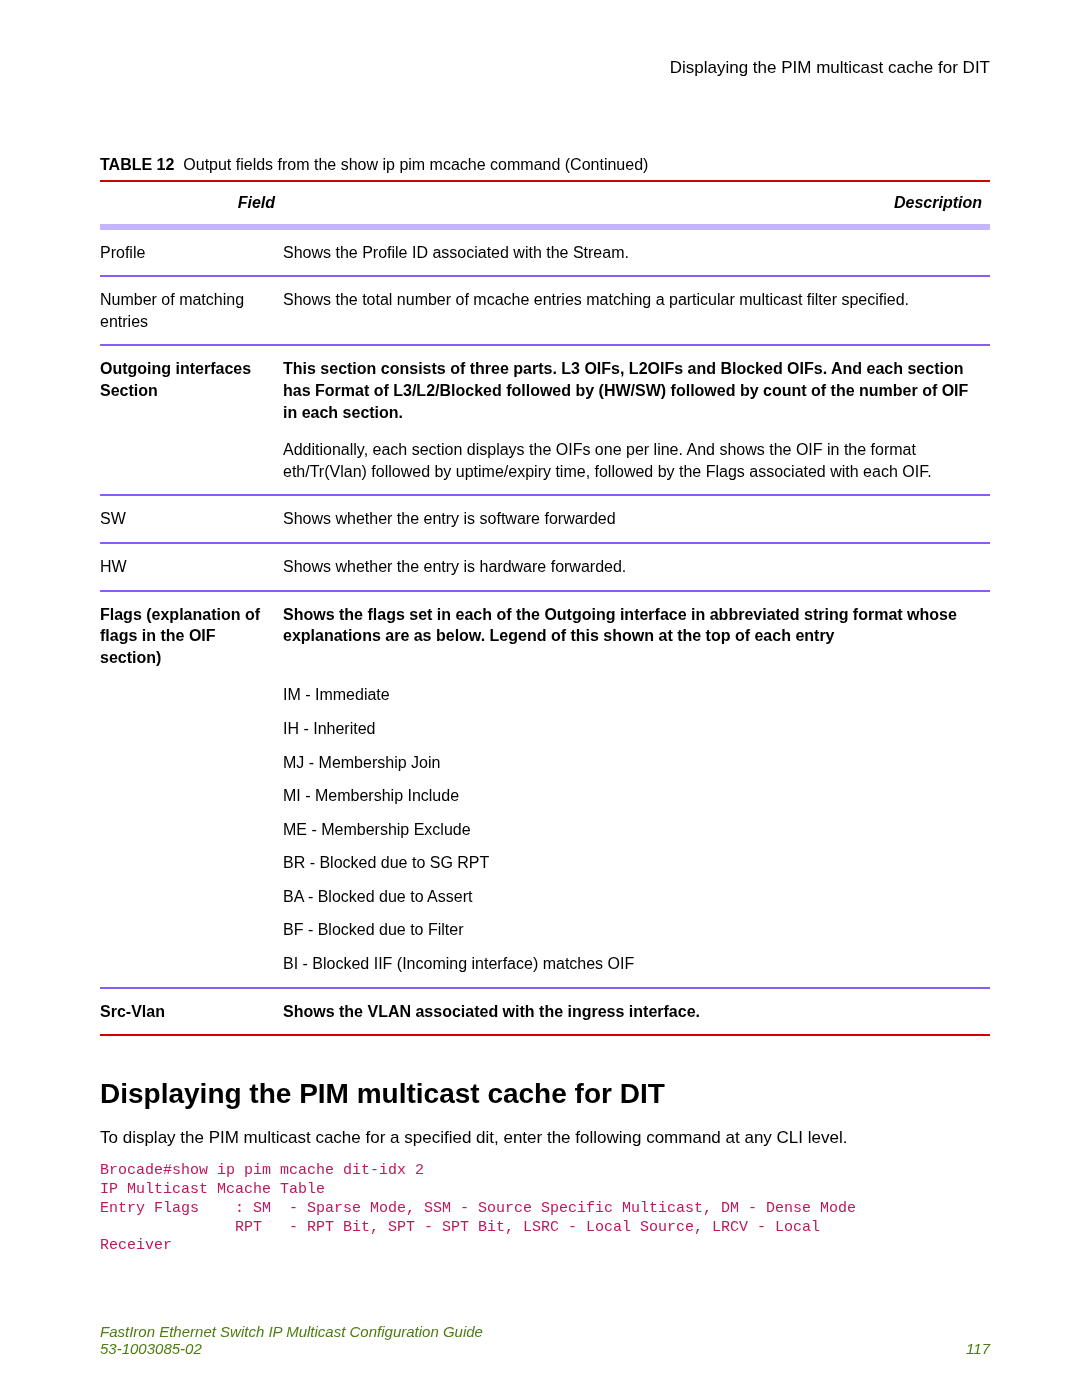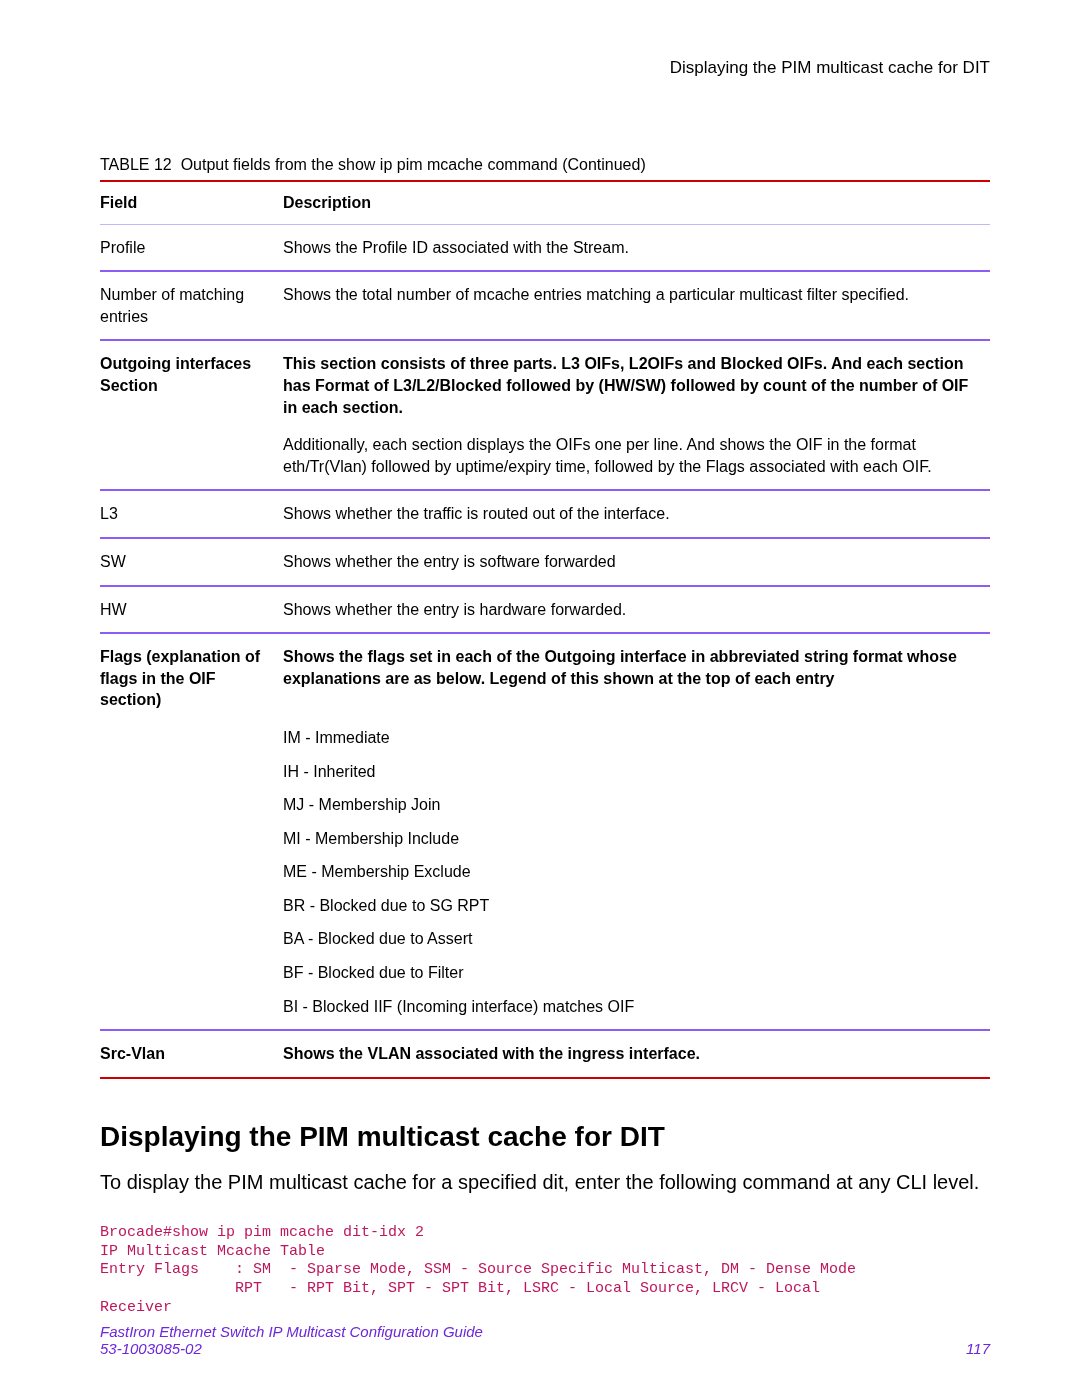--- a/index.html
+++ b/index.html
@@ -19,78 +19,79 @@
   .running-head {
     text-align: right;
     font-size: 17px;
     color: #000;
     margin-bottom: 78px;
   }
   .table-caption {
     font-size: 16px;
     margin-bottom: 6px;
   }
-  .table-caption .lbl { font-weight: normal; }
+  .table-caption .lbl { font-weight: bold; }
   .red-rule {
     border: none;
     border-top: 2px solid #cc0000;
     margin: 0;
   }
   table.doc-table {
     width: 100%;
     border-collapse: collapse;
     font-size: 16px;
     line-height: 1.35;
   }
   table.doc-table th {
-    text-align: left;
+    text-align: right;
     font-weight: bold;
     padding: 10px 8px 10px 0;
-    border-bottom: 1px solid #c4b5fd;
+    border-bottom: 6px solid #c4b5fd;
     vertical-align: top;
+    font-style: italic;
   }
   table.doc-table td {
     padding: 12px 8px 12px 0;
     border-bottom: 2px solid #8b5cf6;
     vertical-align: top;
   }
   table.doc-table td.field { width: 175px; }
   table.doc-table td.nobb, table.doc-table th.nobb { border-bottom: none; font-weight: bold; }
   table.doc-table td.subrow { padding-top: 4px; }
   .flag-line { display: block; margin-top: 12px; }
 
   h2.section-title {
     font-family: Arial, Helvetica, sans-serif;
     font-weight: bold;
     font-size: 28px;
     margin: 42px 0 18px 0;
   }
   .body-text {
-    font-size: 20px;
-    margin: 0 0 30px 0;
+    font-size: 17px;
+    margin: 0 0 14px 0;
   }
   pre.cli {
     font-family: "Courier New", Courier, monospace;
     font-size: 15px;
     color: #be185d;
     line-height: 1.25;
     white-space: pre;
     margin: 0;
   }
   .footer {
     position: absolute;
     left: 100px;
     right: 90px;
     bottom: 40px;
     display: flex;
     justify-content: space-between;
     align-items: flex-end;
     font-style: italic;
     font-size: 15px;
-    color: #6d28d9;
+    color: #4d7c0f;
   }
   .footer .right { font-style: italic; }
 </style>
 </head>
 <body>
 
 <div class="page">
 
   <div class="running-head">Displaying the PIM multicast cache for DIT</div>
 
@@ -115,24 +116,20 @@
         <td class="field">Number of matching entries</td>
         <td>Shows the total number of mcache entries matching a particular multicast filter specified.</td>
       </tr>
       <tr>
         <td class="field nobb">Outgoing interfaces Section</td>
         <td class="nobb">This section consists of three parts. L3 OIFs, L2OIFs and Blocked OIFs. And each section has Format of L3/L2/Blocked followed by (HW/SW) followed by count of the number of OIF in each section.</td>
       </tr>
       <tr>
         <td class="field subrow"></td>
         <td class="subrow">Additionally, each section displays the OIFs one per line. And shows the OIF in the format eth/Tr(Vlan) followed by uptime/expiry time, followed by the Flags associated with each OIF.</td>
-      </tr>
-      <tr>
-        <td class="field">L3</td>
-        <td>Shows whether the traffic is routed out of the interface.</td>
       </tr>
       <tr>
         <td class="field">SW</td>
         <td>Shows whether the entry is software forwarded</td>
       </tr>
       <tr>
         <td class="field">HW</td>
         <td>Shows whether the entry is hardware forwarded.</td>
       </tr>
       <tr>

